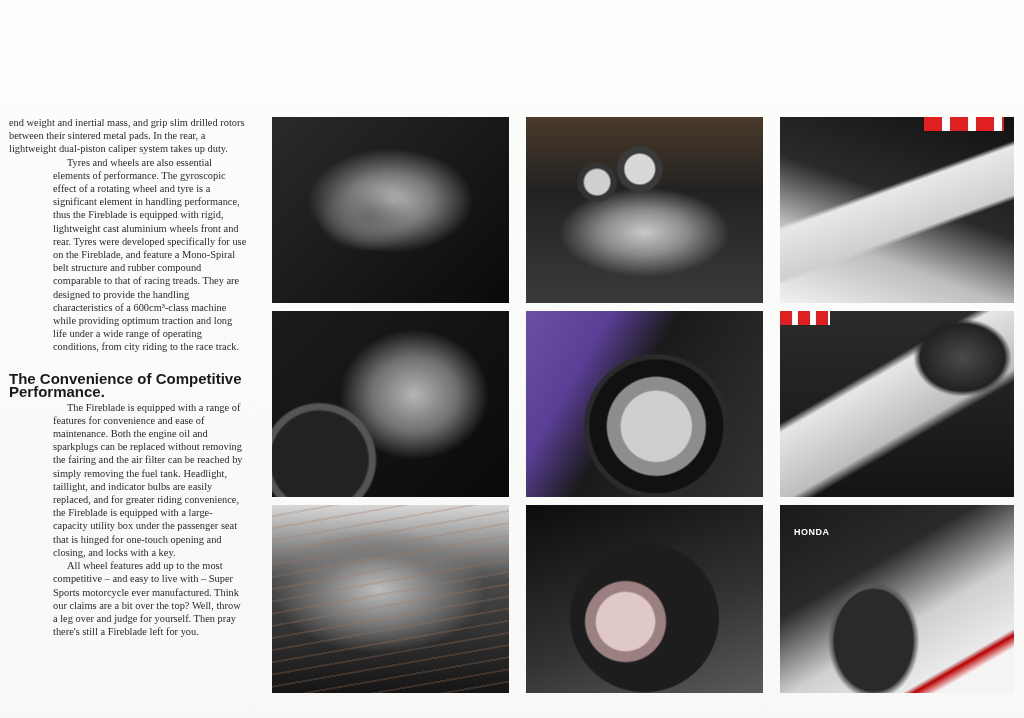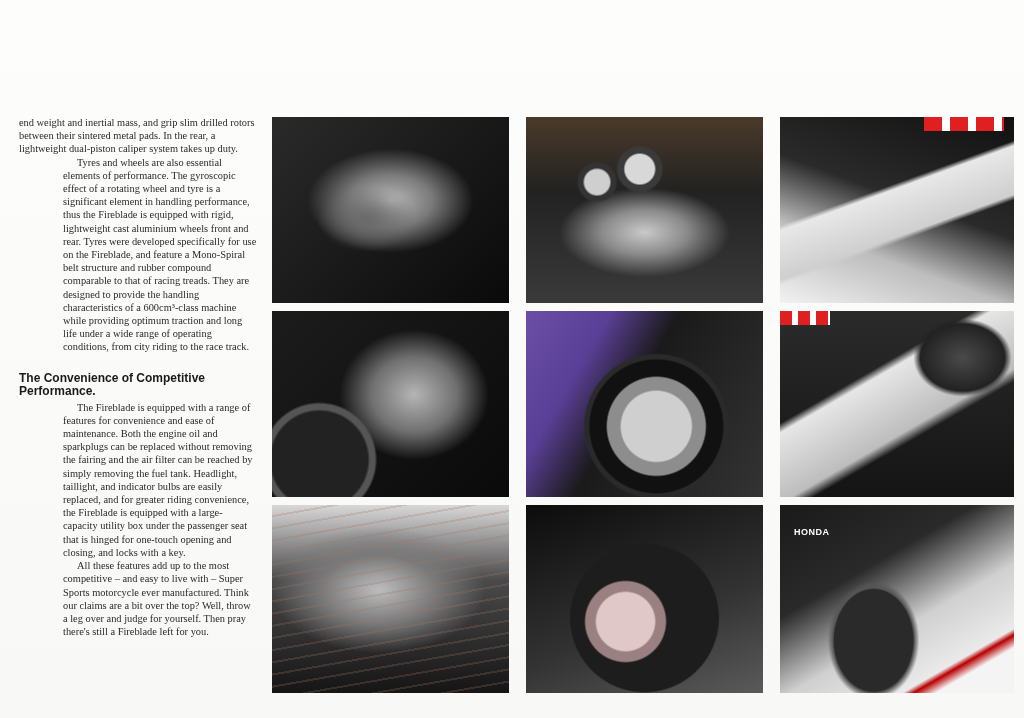--- a/index.html
+++ b/index.html
@@ -5,28 +5,28 @@
   html, body { margin: 0; padding: 0; }
   body {
     width: 1024px; height: 718px; overflow: hidden;
     background: #fbfbfa;
     font-family: "Liberation Serif", serif;
     color: #222;
     position: relative;
   }
   .page { position: absolute; inset: 0; background: linear-gradient(180deg,#fdfdfc 0%,#f8f8f6 100%); }
   .text-col {
-    position: absolute; left: 19px; top: 116px; width: 238px;
+    position: absolute; left: 9px; top: 116px; width: 238px;
     font-size: 10.4px; line-height: 13.2px; color: #2a2a2a;
   }
   .text-col p { margin: 0; text-align: left; }
   .text-col p.indent { text-indent: 14px; margin-left: 44px; }
   .text-col h2 {
     font-family: "Liberation Sans", sans-serif;
-    font-size: 12px; font-weight: bold; line-height: 13px;
+    font-size: 15px; font-weight: bold; line-height: 13px;
     margin: 18px 0 3px 0; color: #1a1a1a;
   }
   .grid {
     position: absolute; left: 272px; top: 117px;
     display: grid;
     grid-template-columns: 237px 237px 234px;
     grid-template-rows: 186px 186px 188px;
     column-gap: 17px; row-gap: 8px;
   }
   .photo { position: relative; overflow: hidden; background: #111; }
@@ -77,21 +77,21 @@
 </head>
 <body>
 
 <div class="page">
 
   <div class="text-col">
     <p>end weight and inertial mass, and grip slim drilled rotors between their sintered metal pads. In the rear, a lightweight dual-piston caliper system takes up duty.</p>
     <p class="indent">Tyres and wheels are also essential elements of performance. The gyroscopic effect of a rotating wheel and tyre is a significant element in handling performance, thus the Fireblade is equipped with rigid, lightweight cast aluminium wheels front and rear. Tyres were developed specifically for use on the Fireblade, and feature a Mono-Spiral belt structure and rubber compound comparable to that of racing treads. They are designed to provide the handling characteristics of a 600cm³-class machine while providing optimum traction and long life under a wide range of operating conditions, from city riding to the race track.</p>
     <h2>The Convenience of Competitive Performance.</h2>
     <p class="indent">The Fireblade is equipped with a range of features for convenience and ease of maintenance. Both the engine oil and sparkplugs can be replaced without removing the fairing and the air filter can be reached by simply removing the fuel tank. Headlight, taillight, and indicator bulbs are easily replaced, and for greater riding convenience, the Fireblade is equipped with a large-capacity utility box under the passenger seat that is hinged for one-touch opening and closing, and locks with a key.</p>
-    <p class="indent">All these features add up to the most competitive – and easy to live with – Super Sports motorcycle ever manufactured. Think our claims are a bit over the top? Well, throw a leg over and judge for yourself. Then pray there's still a Fireblade left for you.</p>
+    <p class="indent">All wheel features add up to the most competitive – and easy to live with – Super Sports motorcycle ever manufactured. Think our claims are a bit over the top? Well, throw a leg over and judge for yourself. Then pray there's still a Fireblade left for you.</p>
   </div>
 
   <div class="grid">
     <div class="photo p1">
         <span class="lbl">Frame and engine with front wheel</span>
       </div>
     <div class="photo p2">
         <span class="lbl">Instrument cluster and top triple clamp</span>
       </div>
     <div class="photo p3">

